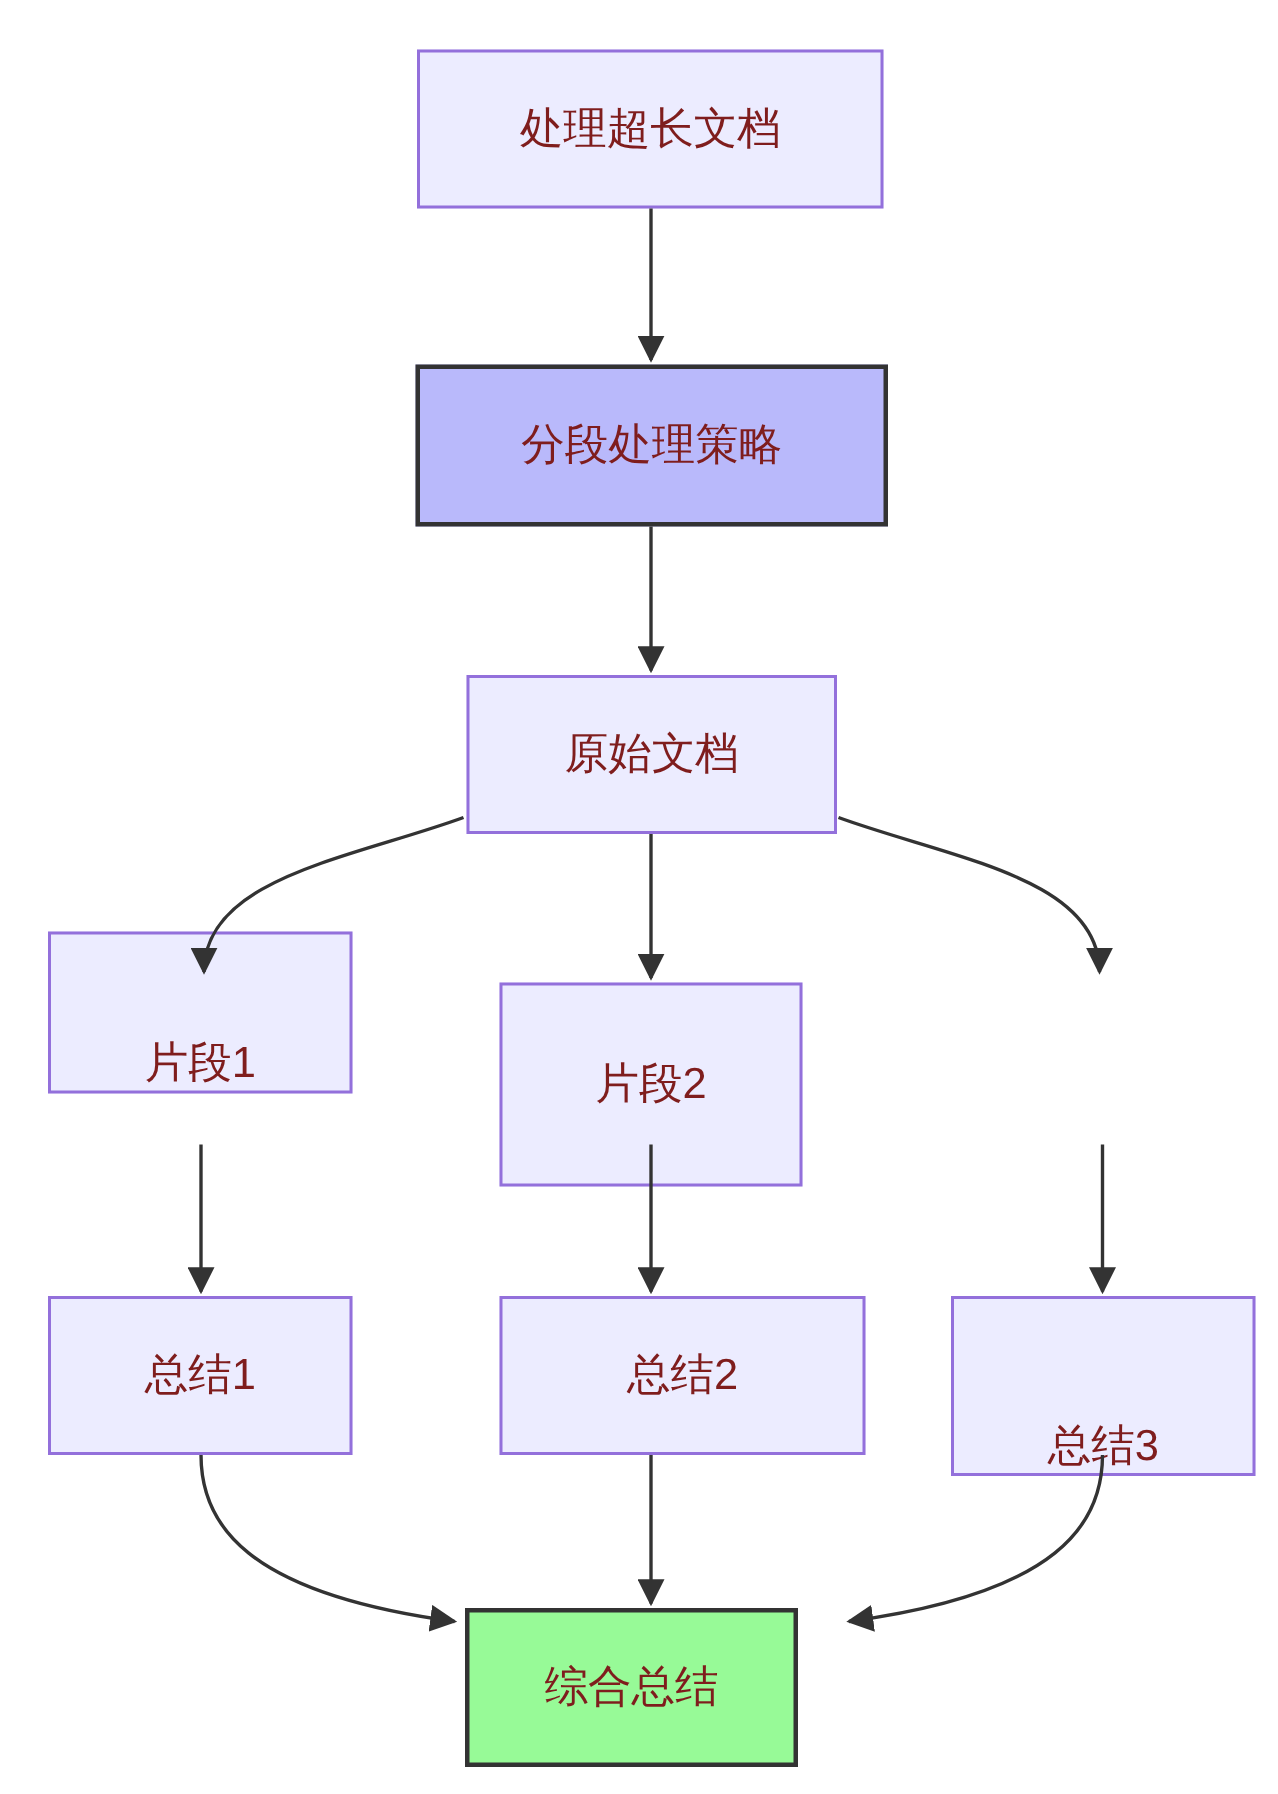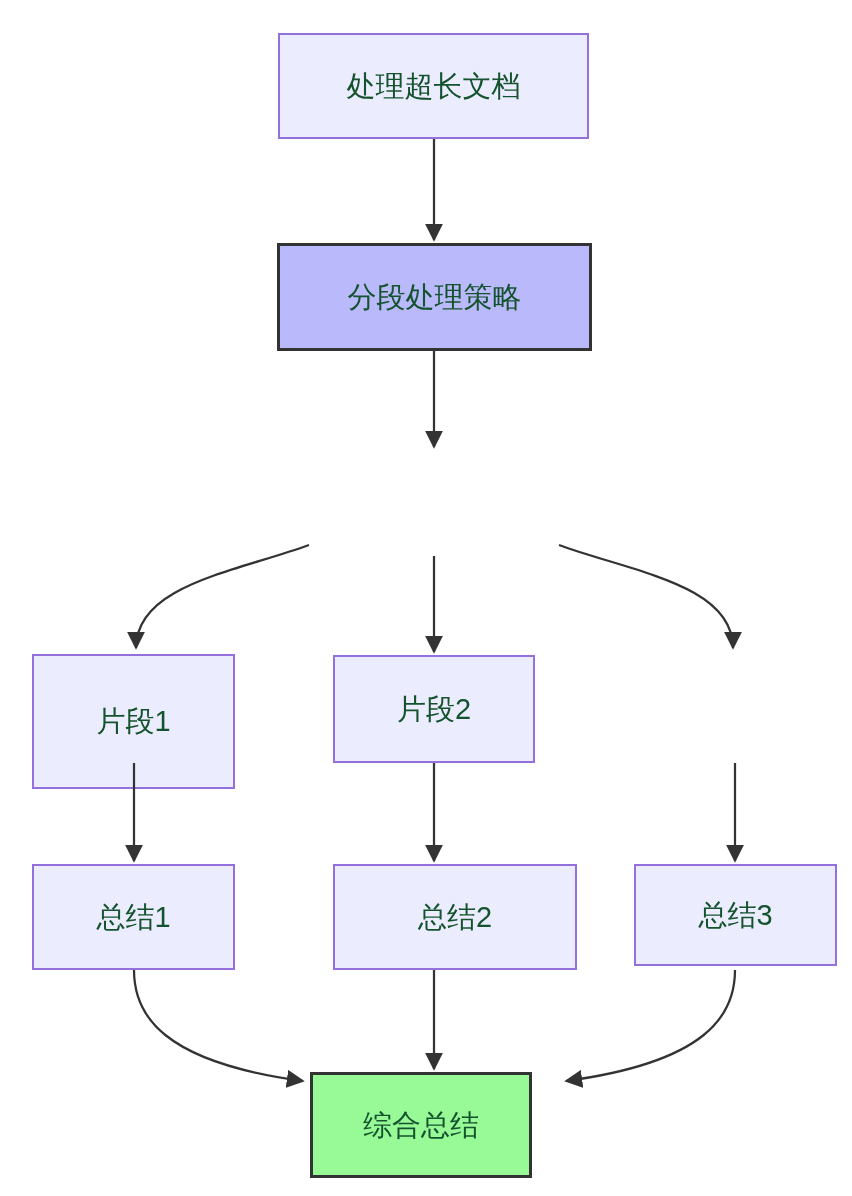--- a/index.html
+++ b/index.html
@@ -23,38 +23,38 @@
     z-index: 2;
   }
   .node {
     position: absolute;
     box-sizing: border-box;
     display: flex;
     align-items: center;
     justify-content: center;
     font-size: 29px;
     line-height: 1.2;
-    color: #14532d;
+    color: #7f1d1d;
     background: #ECECFF;
     border: 2px solid #9370DB;
     z-index: 1;
     white-space: nowrap;
   }
   .node.hl-purple { background: #b9b9fb; border: 3.5px solid #333333; }
   .node.hl-green  { background: #97fa97; border: 3.5px solid #333333; }
 
   .node-a { left: 278px; top: 33px;   width: 311px; height: 106px; }
   .node-b { left: 277px; top: 243px;  width: 315px; height: 108px; }
   .node-c { left: 311px; top: 450px;  width: 247px; height: 106px; }
-  .node-d { left: 32px;  top: 654px;  width: 203px; height: 135px; }
-  .node-e { left: 333px; top: 655px;  width: 202px; height: 108px; }
+  .node-d { left: 32px;  top: 621px;  width: 203px; height: 108px; align-items: flex-end; }
+  .node-e { left: 333px; top: 655px;  width: 202px; height: 136px; }
   .node-f { left: 634px; top: 655px;  width: 203px; height: 108px; }
   .node-g { left: 32px;  top: 864px;  width: 203px; height: 106px; }
   .node-h { left: 333px; top: 864px;  width: 244px; height: 106px; }
-  .node-i { left: 634px; top: 864px;  width: 203px; height: 102px; }
+  .node-i { left: 634px; top: 864px;  width: 203px; height: 120px; align-items: flex-end; }
   .node-j { left: 310px; top: 1072px; width: 222px; height: 106px; }
 
   .edge-path {
     fill: none;
     stroke: #333333;
     stroke-width: 2.25px;
   }
 </style>
 </head>
 <body>
@@ -79,20 +79,23 @@
     <path class="edge-path" d="M434,970 L434,1069" marker-end="url(#arrow)"></path>
     <path class="edge-path" d="M735,970 C735,1015 707,1062 566,1081" marker-end="url(#arrow)"></path>
   </svg>
 
   <div class="node node-a">
     <span>处理超长文档</span>
   </div>
   <div class="node node-b hl-purple">
     <span>分段处理策略</span>
   </div>
+  <div class="node node-c">
+    <span>原始文档</span>
+  </div>
   <div class="node node-d">
     <span>片段1</span>
   </div>
   <div class="node node-e">
     <span>片段2</span>
   </div>
   <div class="node node-g">
     <span>总结1</span>
   </div>
   <div class="node node-h">

